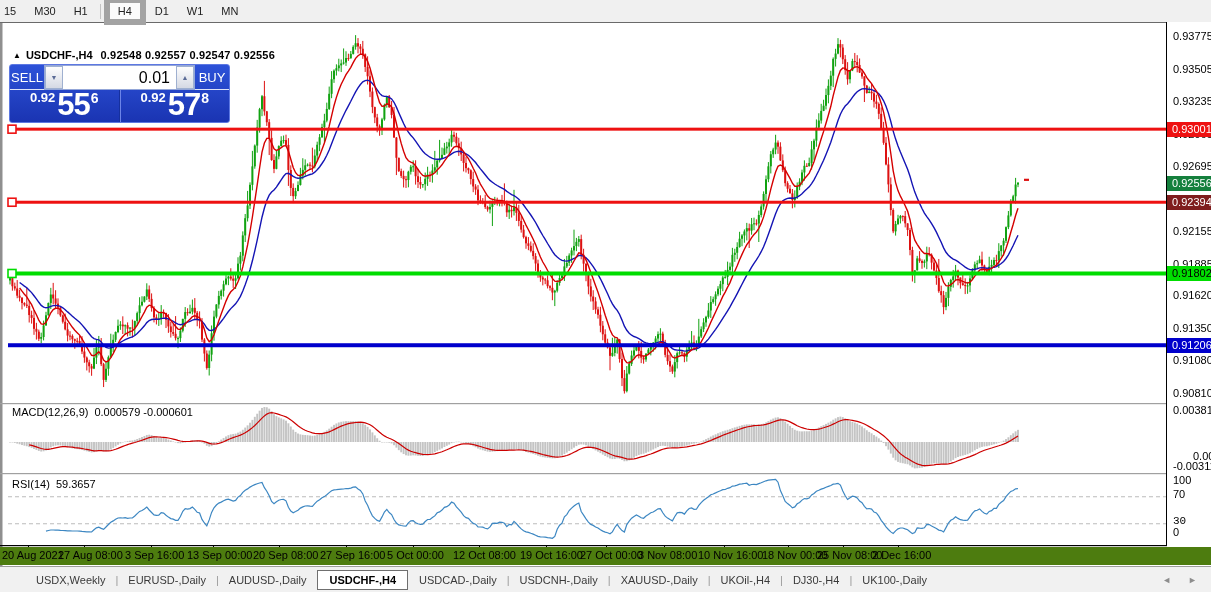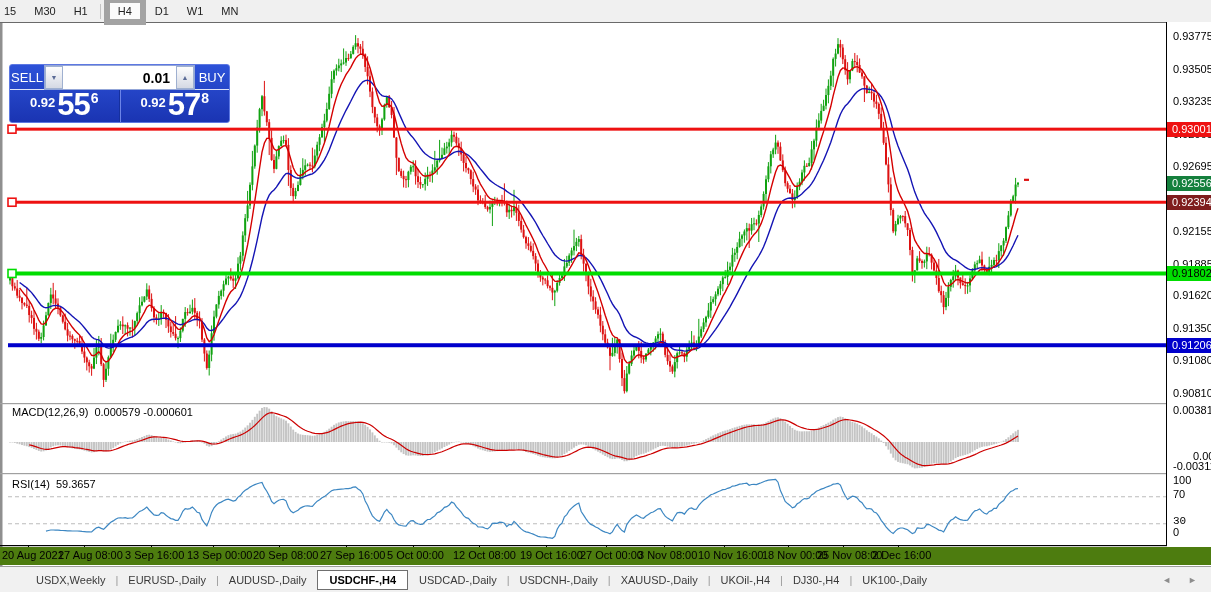--- a/index.html
+++ b/index.html
@@ -26,23 +26,23 @@
   .trade-panel{position:absolute;left:9px;top:42px;width:219px;height:57px;z-index:6;
     background:linear-gradient(#2d52d8,#1a34b2);border:1px solid #5d78e2;border-radius:3px;
     color:#fff;display:flex;flex-direction:column;overflow:hidden}
   .tp-row1{display:flex;height:25px;flex:0 0 25px;align-items:stretch}
   .tp-btn{width:34px;display:flex;align-items:center;justify-content:center;
     font-size:13px;cursor:pointer;border-bottom:1px solid rgba(255,255,255,.85)}
   .lot-group{flex:1;display:flex;background:#fff;border:1px solid #93a6d8;align-items:stretch}
   .spin{width:16px;display:flex;align-items:center;justify-content:center;cursor:pointer;
     background:linear-gradient(#fdfdfd,#d5d9e4);border:1px solid #9fb0d0;color:#5a6b96;font-size:7px}
   .lot-value{flex:1;display:flex;align-items:center;justify-content:flex-end;padding-right:6px;
-    color:#000;font-size:14px;font-weight:bold}
+    color:#000;font-size:16px;font-weight:normal}
   .tp-row2{flex:1;display:flex}
-  .tp-price{flex:1;display:flex;align-items:center;justify-content:center;padding-bottom:7px;cursor:pointer}
+  .tp-price{flex:1;display:flex;align-items:flex-start;justify-content:center;padding-bottom:7px;cursor:pointer}
   .tp-price.sell{border-right:1px solid #16309e}
   .tp-price.buy{border-left:1px solid #6c84e8}
   .tp-prefix{font-size:13px;font-weight:bold;margin-right:2px;margin-bottom:4px}
   .tp-big{font-size:31px;font-weight:bold;line-height:29px;letter-spacing:-1px}
   .tp-sup{font-size:14px;font-weight:bold;margin-left:1px;margin-bottom:13px}
   
   .axis{position:absolute;left:1167px;top:22px;width:44px;height:544px;z-index:3;background:#fff}
   .tick-label{position:absolute;left:6px;height:12px;line-height:12px;font-size:11px;white-space:nowrap}
   .price-tag{position:absolute;left:0;width:44px;height:15px;line-height:14px;font-size:11px;
     padding-left:5px;box-sizing:border-box;white-space:nowrap}
@@ -68,20 +68,23 @@
     <div class="tf">M30</div>
     <div class="tf">H1</div>
     <div class="tf-sep"></div>
     <div class="tf active">H4</div>
     <div class="tf">D1</div>
     <div class="tf">W1</div>
     <div class="tf">MN</div>
   </div>
 
 <div class="chart-window">
+  <div class="chart-title">
+    <span class="tri">▲</span><span class="sym">USDCHF-,H4</span><span class="nums">0.92548 0.92557 0.92547 0.92556</span>
+  </div>
 
   <div class="trade-panel">
     <div class="tp-row1">
       <div class="tp-btn">SELL</div>
       <div class="lot-group">
         <div class="spin">▼</div>
         <div class="lot-value">0.01</div>
         <div class="spin">▲</div>
       </div>
       <div class="tp-btn">BUY</div>

